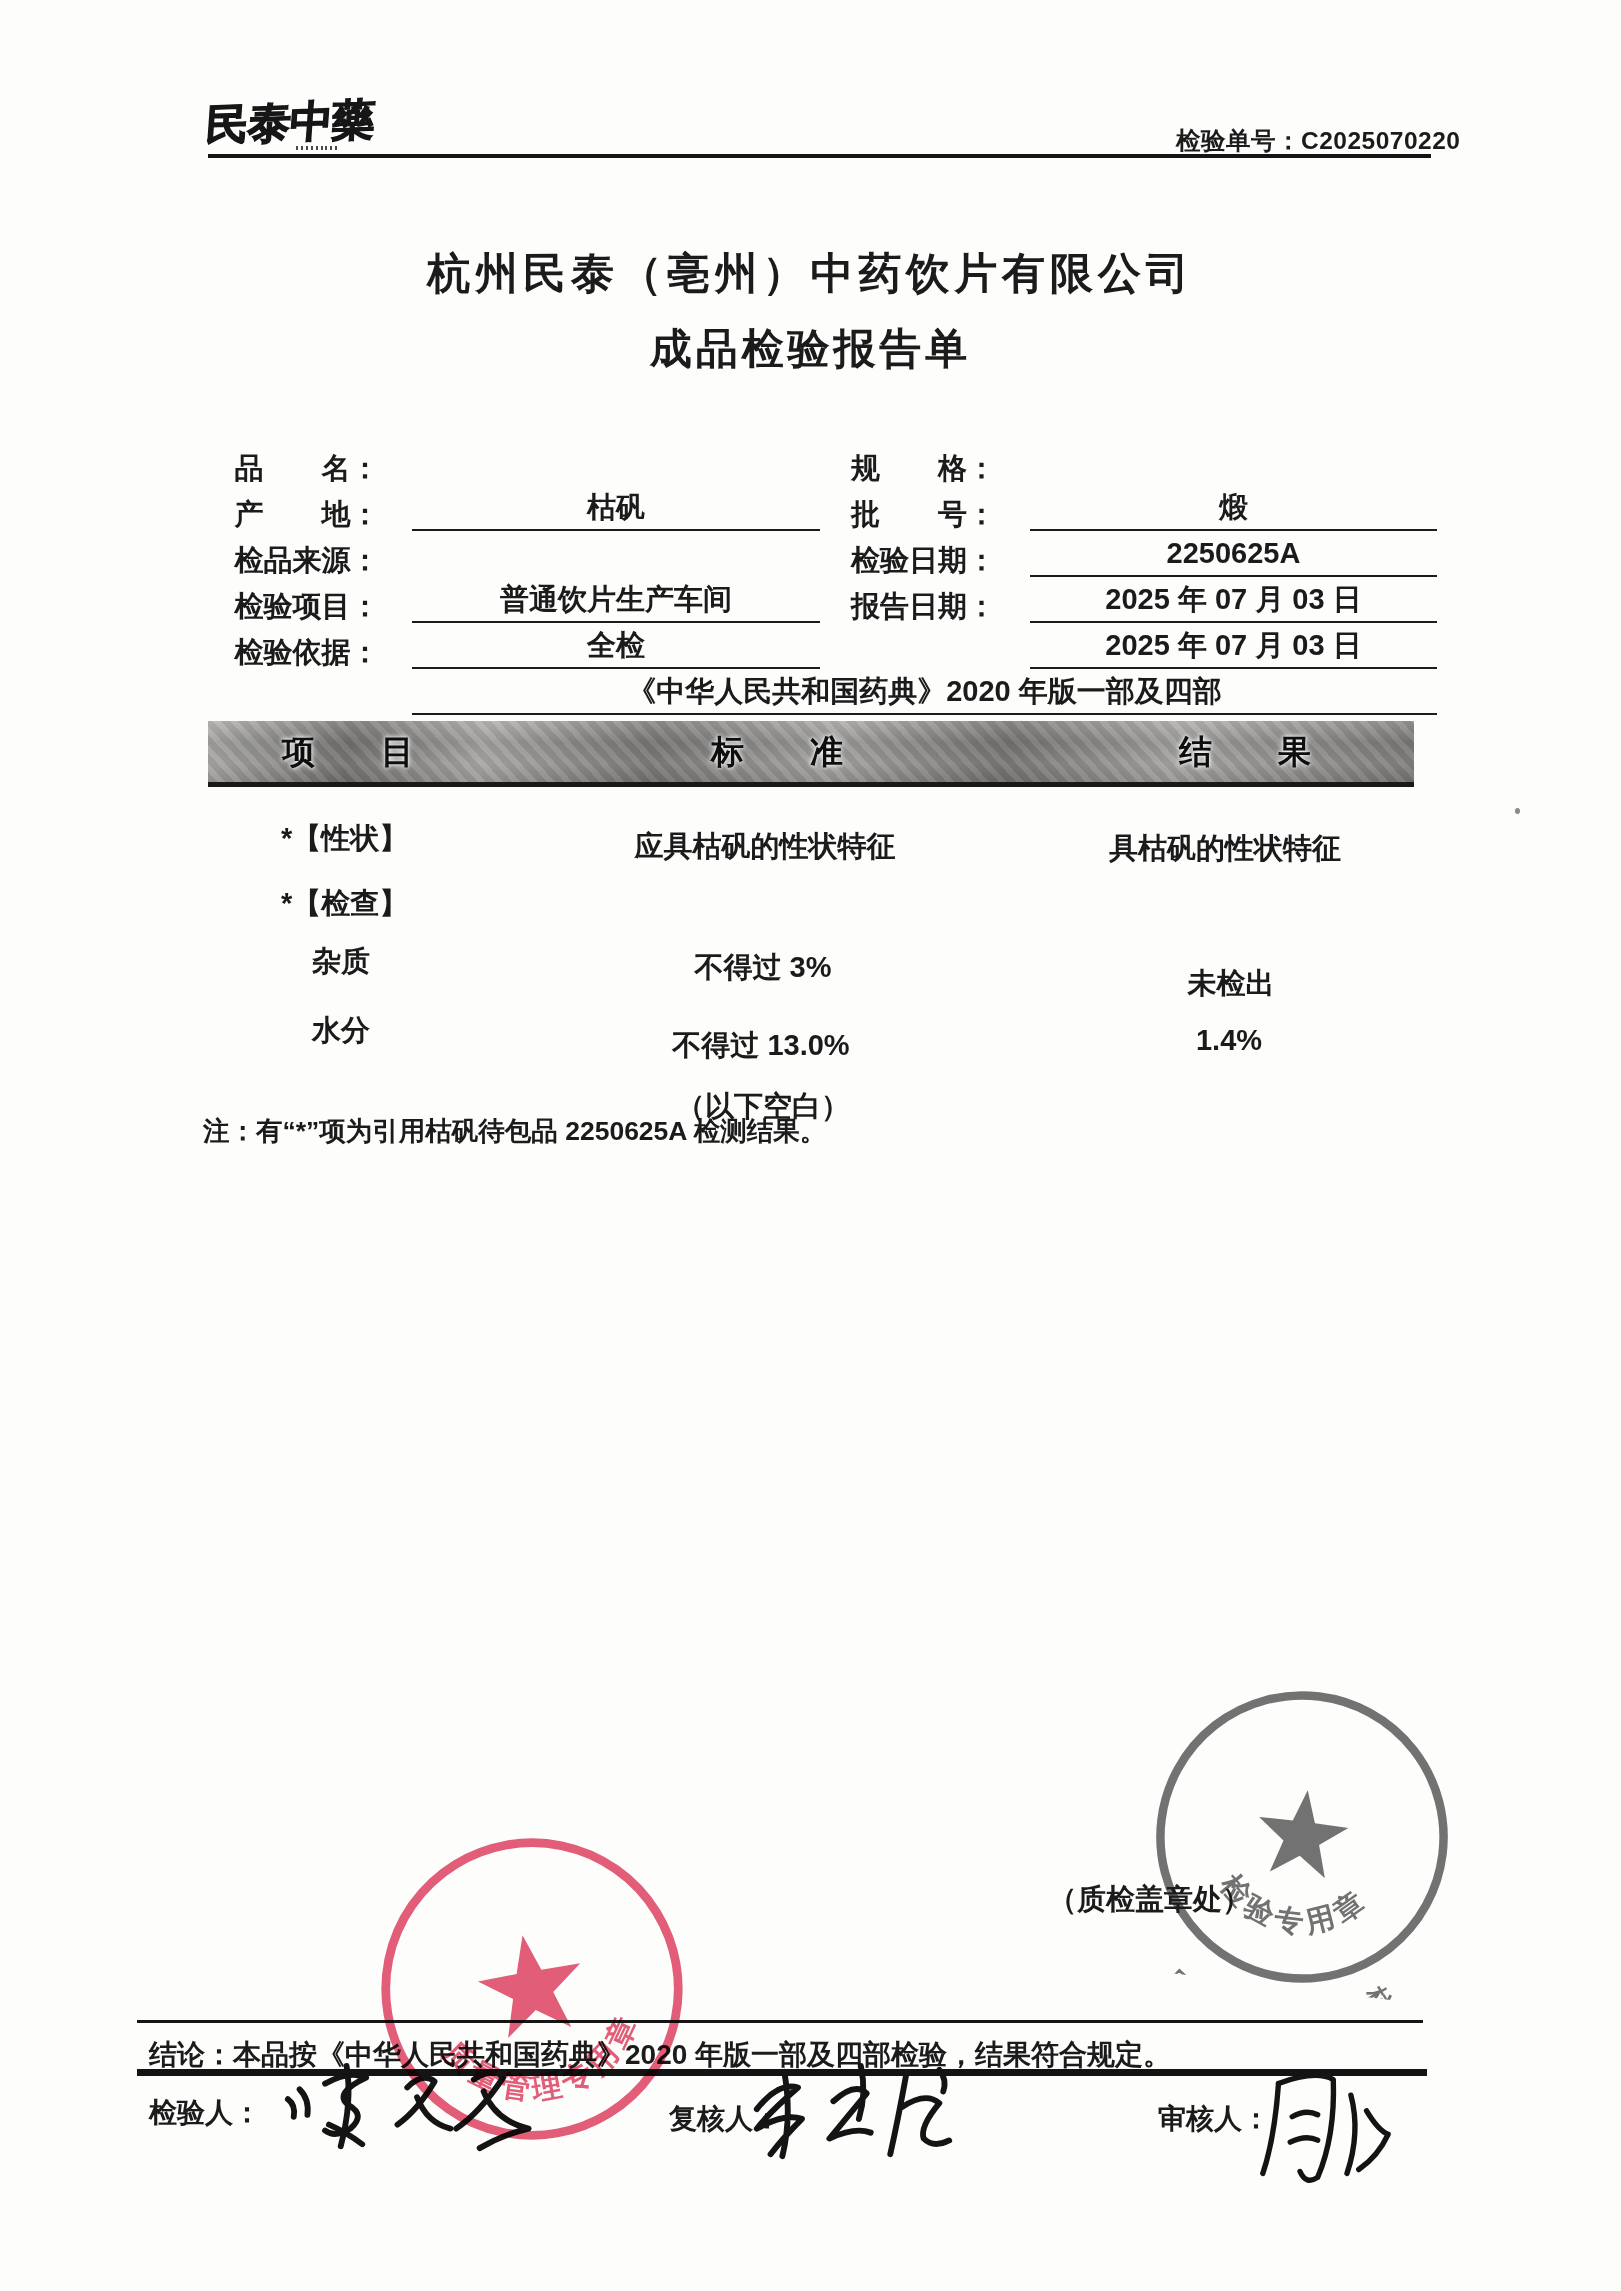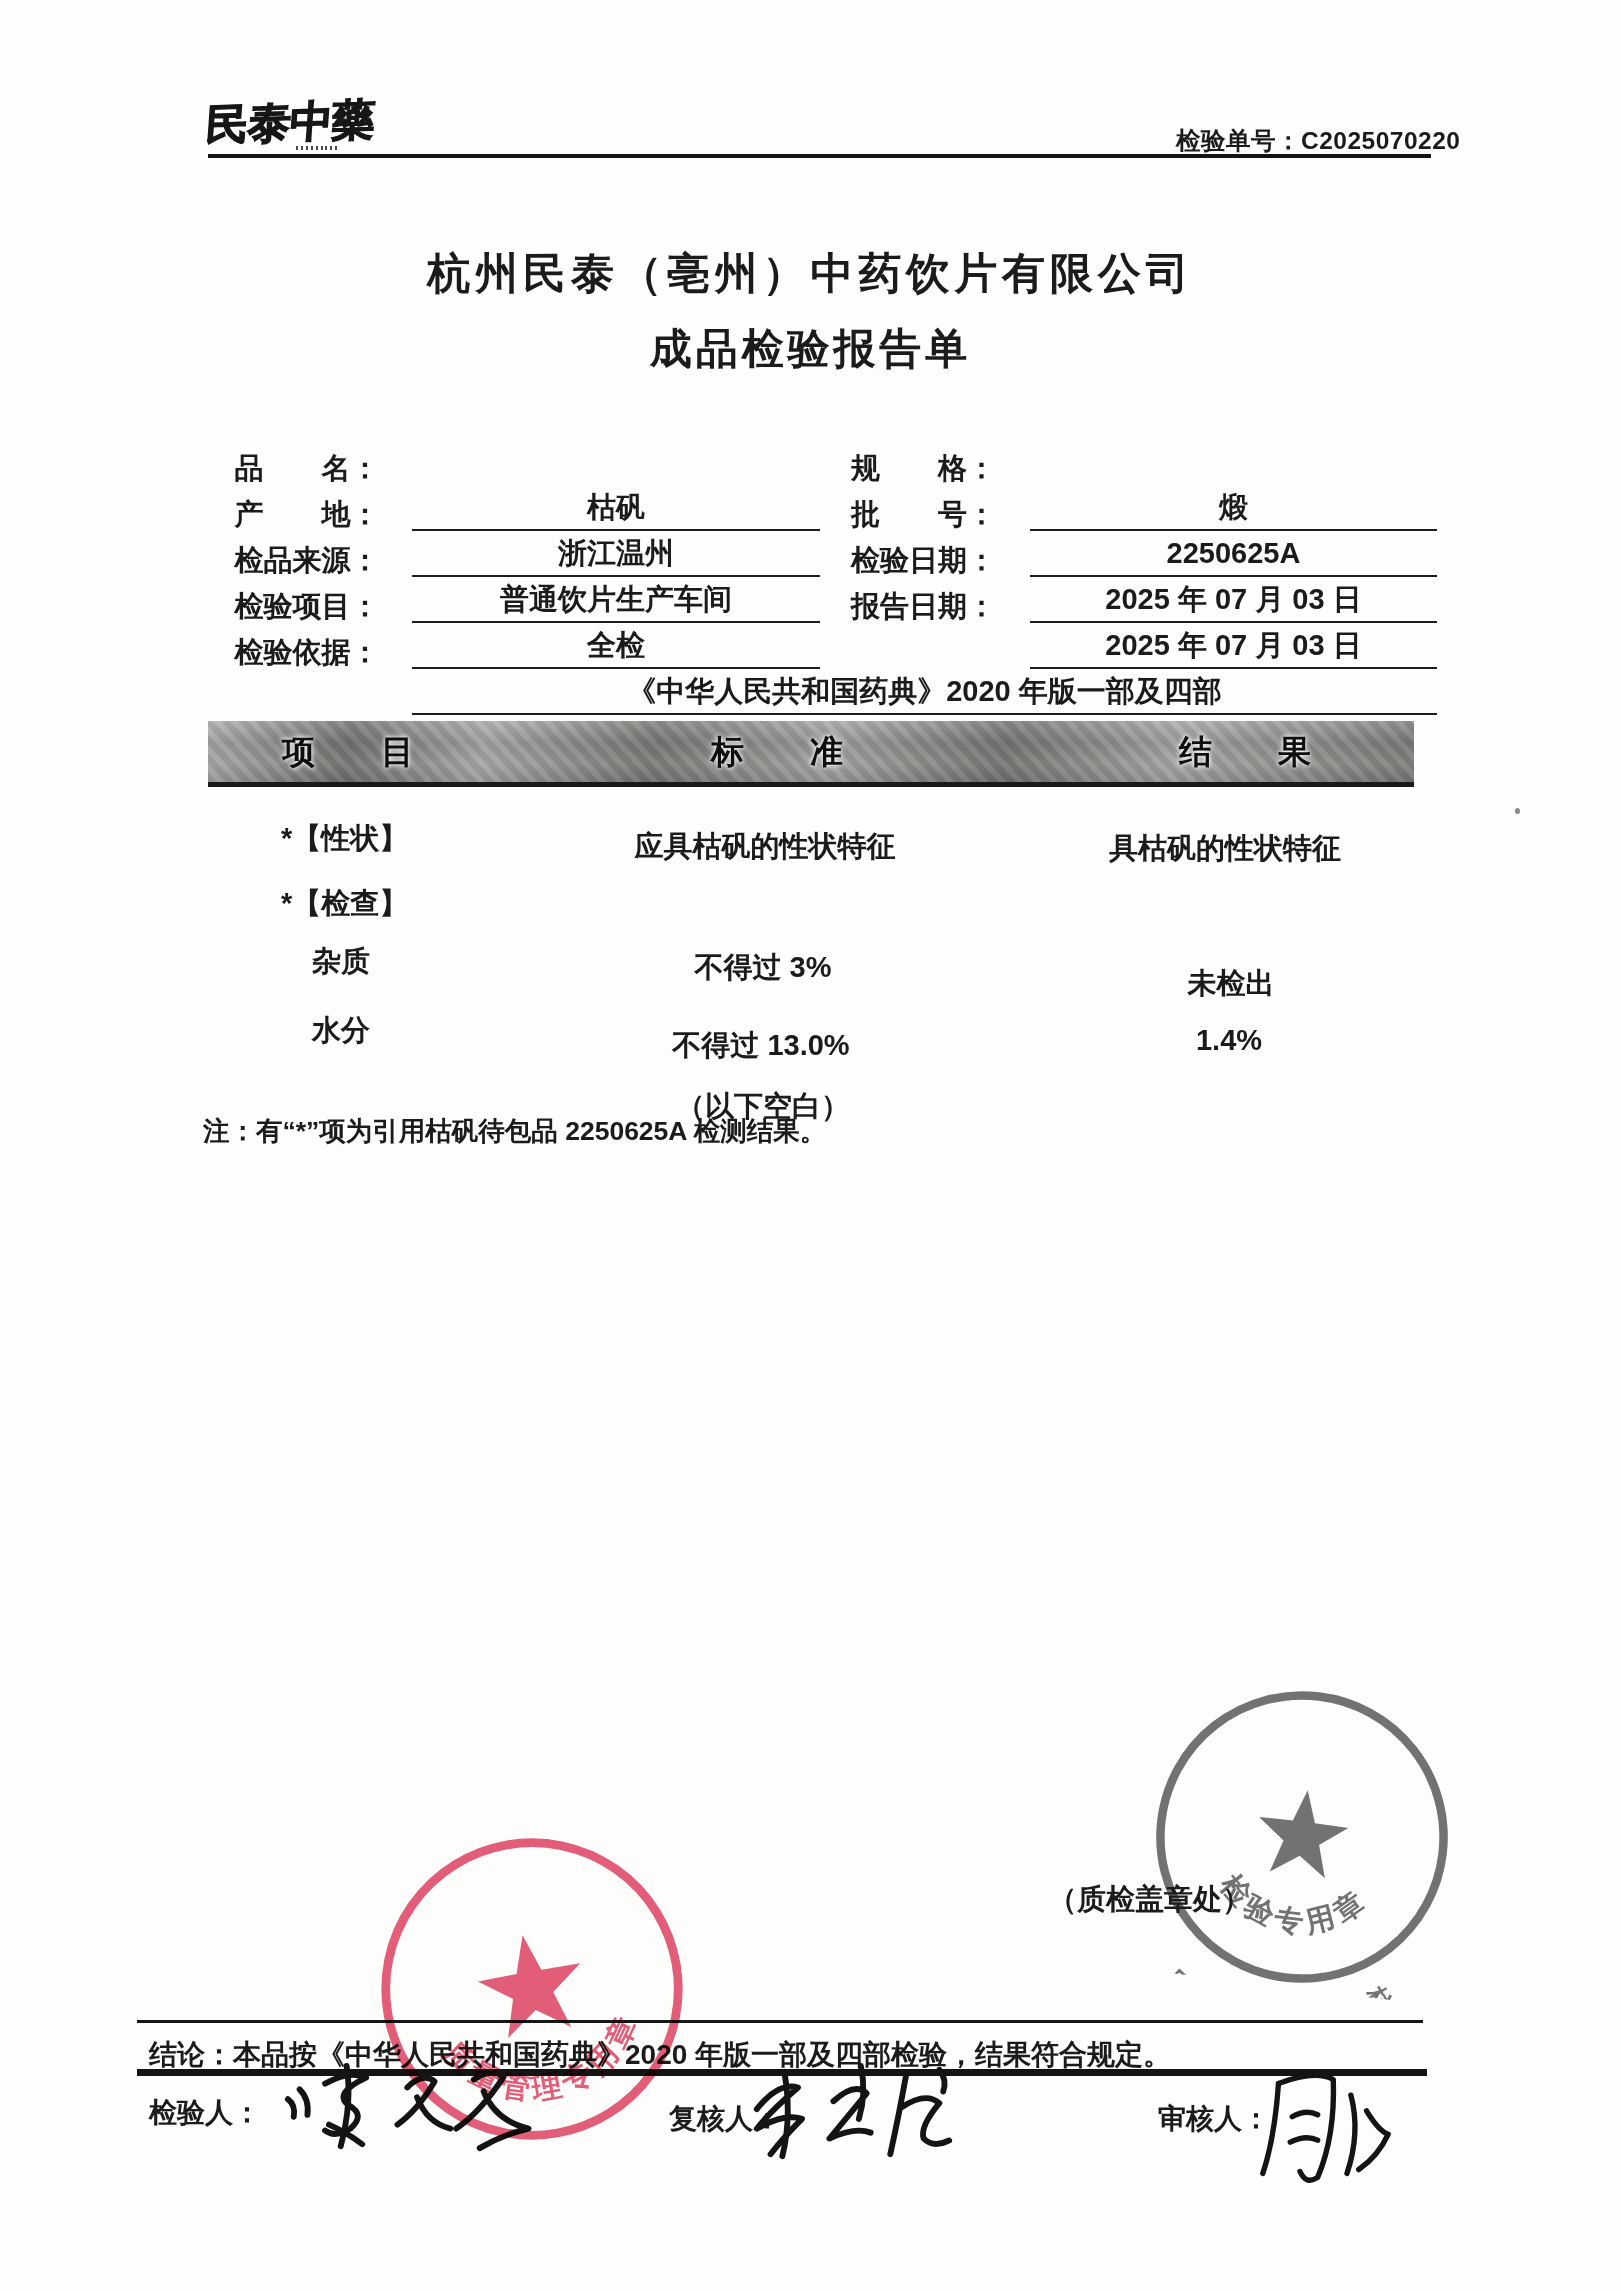--- a/index.html
+++ b/index.html
@@ -65,21 +65,20 @@
 <div class="abs report-title">成品检验报告单</div>
 
 <div class="abs irow" style="top:447px">
   <span class="lab" style="left:23.5px">品　　名：</span>
   <span class="val" style="left:201px;width:408px">枯矾</span>
   <span class="lab" style="left:640px">规　　格：</span>
   <span class="val" style="left:819px;width:407px">煅</span>
 </div>
 <div class="abs irow" style="top:493px">
   <span class="lab" style="left:23.5px">产　　地：</span>
-  <span class="val" style="left:201px;width:408px">浙江温州</span>
   <span class="lab" style="left:640px">批　　号：</span>
   <span class="val" style="left:819px;width:407px">2250625A</span>
 </div>
 <div class="abs irow" style="top:539px">
   <span class="lab" style="left:23.5px">检品来源：</span>
   <span class="val" style="left:201px;width:408px">普通饮片生产车间</span>
   <span class="lab" style="left:640px">检验日期：</span>
   <span class="val" style="left:819px;width:407px">2025 年 07 月 03 日</span>
 </div>
 <div class="abs irow" style="top:585px">

